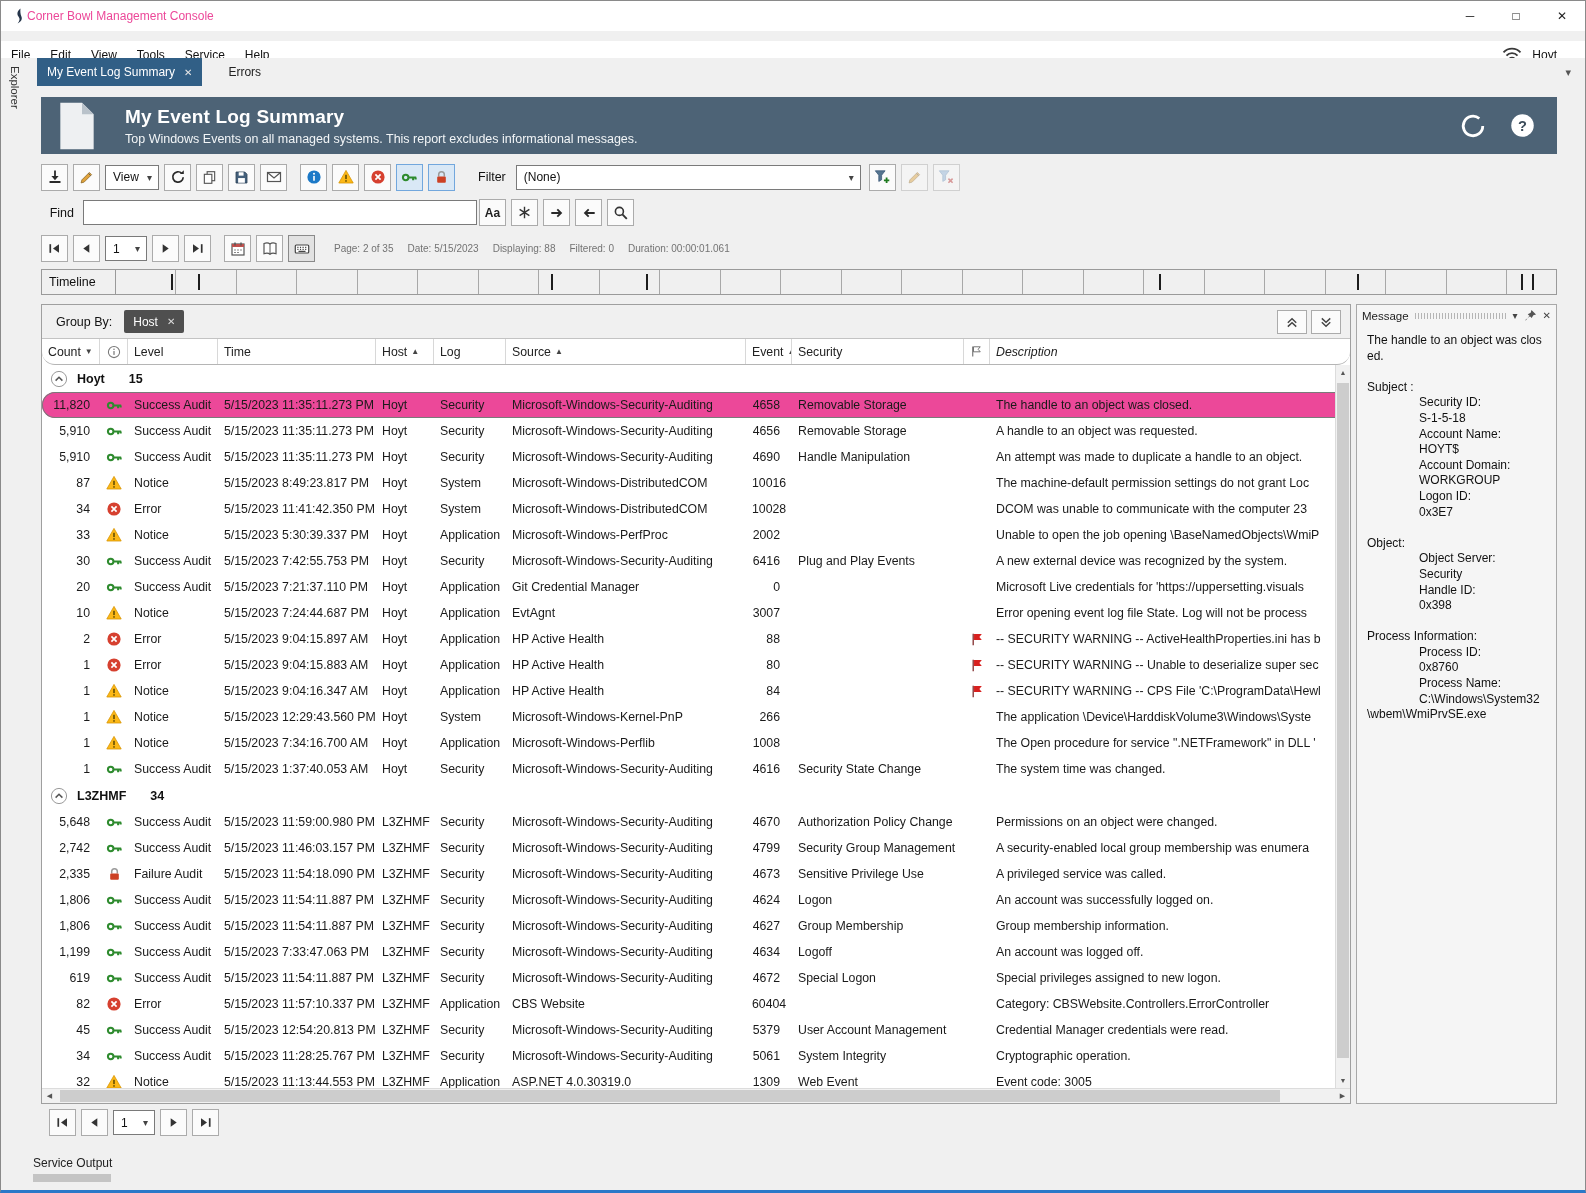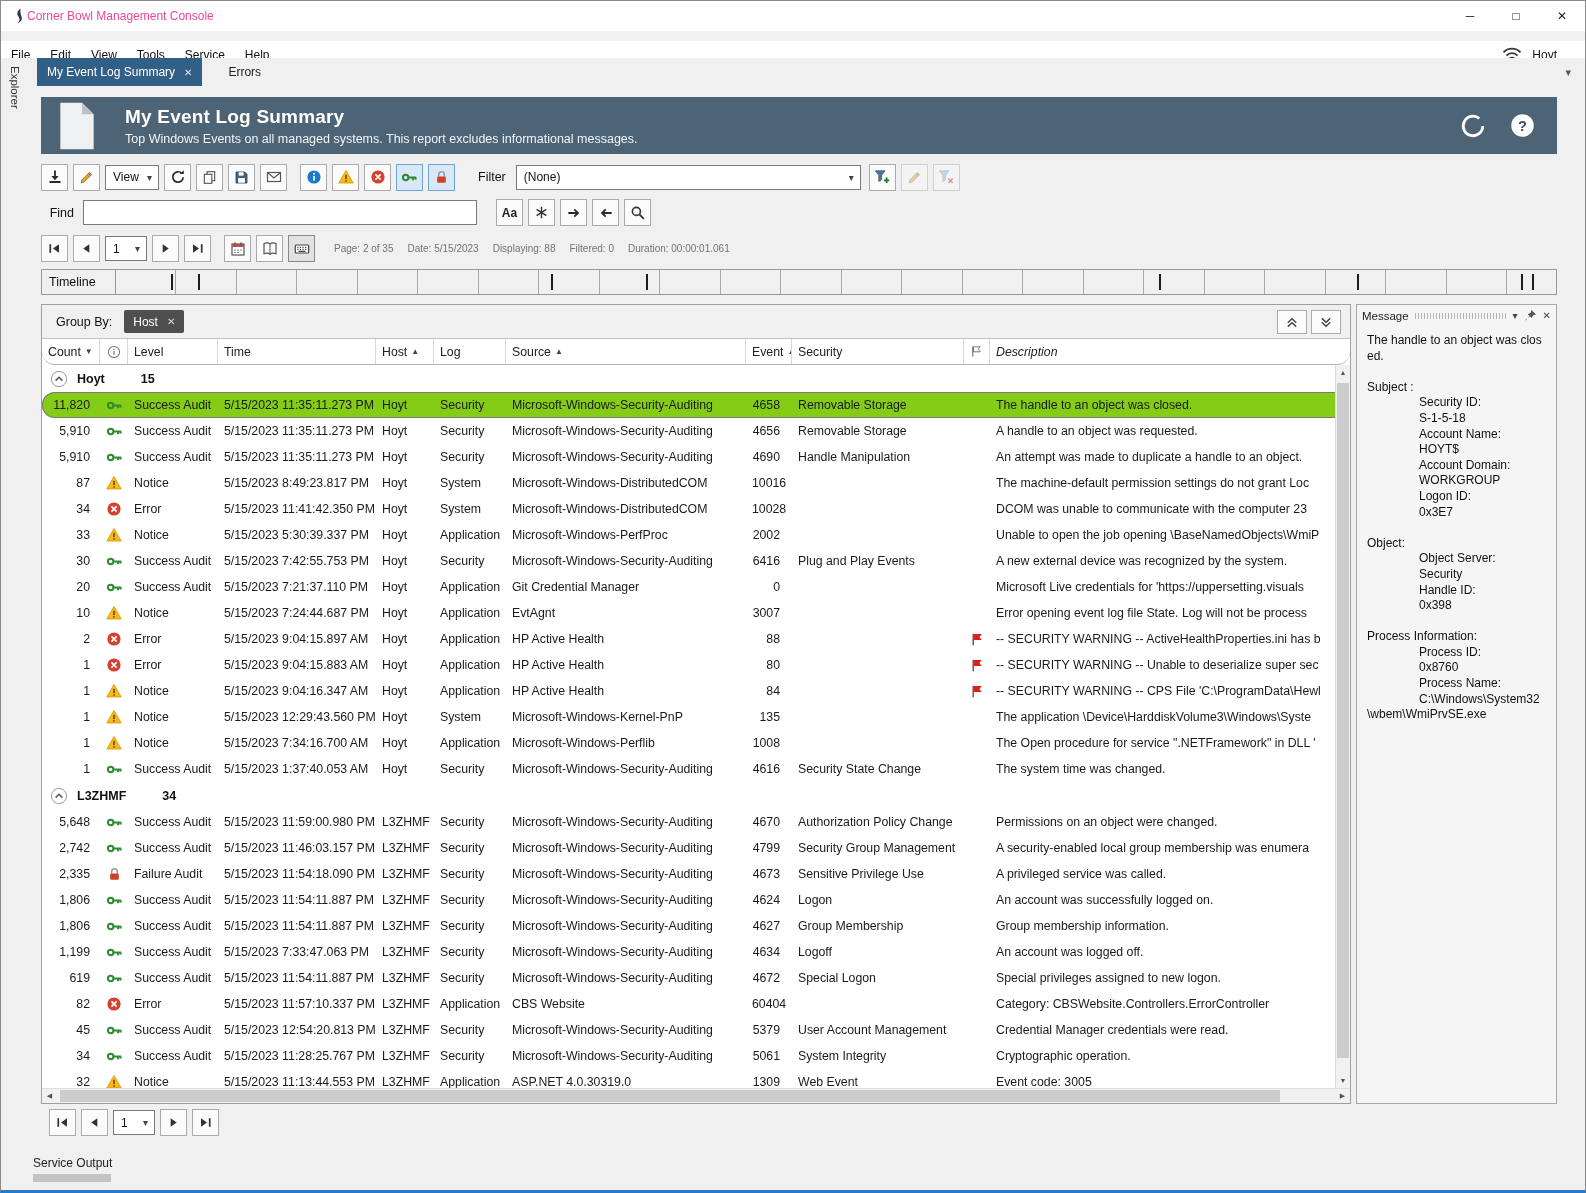--- a/index.html
+++ b/index.html
@@ -54,21 +54,21 @@
   .combo .chev{width:17px;text-align:center;color:#444;font-size:10px;}
   .view-combo{width:54px;margin-right:5px;}
   .filter-label{font-size:12.5px;color:#111;margin:0 10px 0 18px;}
   .filter-combo{width:345px;margin-right:8px;}
   .tb-sep{width:8px;}
 
   
   .findrow{position:absolute;left:0;top:114px;width:100%;height:27px;display:flex;align-items:center;}
   .find-label{width:42px;text-align:right;padding-right:9px;font-size:12.5px;color:#111;}
   .find-input{width:394px;height:25px;border:1px solid #7a7a7a;background:#fff;font-size:12px;padding:0 6px;font-family:"Liberation Sans",sans-serif;}
-  .findrow .tbtn:first-of-type{margin-left:19px;}
+  .findrow .tbtn:first-of-type{margin-left:2px;}
   .aa-btn{font-size:12px;color:#222;font-weight:bold;}
 
   
   .pagerrow{position:absolute;left:0;width:100%;height:27px;display:flex;align-items:center;}
   .pager-top{top:150px;}
   .pager-bottom{top:1024px;left:8px;}
   .page-combo{width:42px;margin-right:5px;}
   .tbtn.pressed{background:#e2e2e2;border-color:#8a8a8a;}
   .pager-info{font-size:10px;color:#737373;margin-left:14px;white-space:nowrap;}
 
@@ -86,29 +86,29 @@
   .chip .chip-x{color:#ddd;font-size:10px;}
   .fold-btns{position:absolute;right:9px;top:5px;display:flex;gap:4px;}
   .fold-btn{width:30px;height:24px;background:#fbfbfb;border:1px solid #ababab;display:flex;align-items:center;justify-content:center;}
 
   .thead,.trow{display:grid;grid-template-columns:58px 28px 90px 158px 58px 72px 240px 46px 172px 26px minmax(0,1fr);align-items:center;border-radius:13px;}
   .thead{height:26px;border-bottom:1px solid #b5b5b5;background:#fff;}
   .hc{font-size:12.3px;color:#222;padding:0 6px;height:100%;display:flex;align-items:center;border-right:1px solid #d8d8d8;white-space:nowrap;overflow:hidden;}
   .hc .sort{font-size:8px;color:#444;margin-left:4px;}
   .tbody{position:relative;flex:1;overflow:hidden;background:#fff;}
   .trow{height:26px;}
-  .trow.sel{background:#84cc16;box-shadow:inset 0 0 0 1px #7a7a7a;}
+  .trow.sel{background:#ec4899;box-shadow:inset 0 0 0 1px #7a7a7a;}
   .c{font-size:12.3px;color:#1a1a1a;padding:0 6px;white-space:nowrap;overflow:hidden;}
   .c-count{text-align:right;padding-right:10px;}
   .c-event{text-align:right;padding-right:12px;}
   .c-icon{display:flex;justify-content:center;padding:0;}
   .grow{height:27px;display:flex;align-items:center;background:#fff;}
   .gchev{margin-left:8px;display:flex;}
   .gname{font-size:12.5px;font-weight:bold;color:#111;margin-left:9px;}
-  .gcount{font-size:12.5px;font-weight:bold;color:#111;margin-left:36px;}
+  .gcount{font-size:12.5px;font-weight:bold;color:#111;margin-left:24px;}
 
   
   .vscroll{position:absolute;right:0;top:0;width:15px;bottom:0;background:#f1f1f1;border-left:1px solid #dcdcdc;}
   .vscroll .arr{position:absolute;left:0;width:100%;height:15px;color:#555;font-size:7px;display:flex;align-items:center;justify-content:center;}
   .vscroll .arr.up{top:0;}
   .vscroll .arr.dn{bottom:0;}
   .vscroll .thumb{position:absolute;left:1px;right:1px;top:18px;bottom:30px;background:#cdcdcd;}
   .hscroll{height:15px;background:#f1f1f1;border-top:1px solid #dcdcdc;position:relative;}
   .hscroll .arr{position:absolute;top:0;width:15px;height:100%;color:#555;font-size:7px;display:flex;align-items:center;justify-content:center;}
   .hscroll .arr.lt{left:0;}
@@ -790,21 +790,21 @@
                   <path d="M8 1.4L15.2 14H.8z" fill="#fcb817" stroke="#d89400" stroke-width="0.8"></path>
                   <rect x="7.25" y="5.8" width="1.5" height="4.3" fill="#5a4500"></rect>
                   <rect x="7.25" y="11.2" width="1.5" height="1.5" fill="#5a4500"></rect>
                 </svg>
               </div>
               <div class="c">Notice</div>
               <div class="c">5/15/2023 12:29:43.560 PM</div>
               <div class="c">Hoyt</div>
               <div class="c">System</div>
               <div class="c">Microsoft-Windows-Kernel-PnP</div>
-              <div class="c c-event">135</div>
+              <div class="c c-event">266</div>
               <div class="c"></div>
               <div class="c c-icon ic"></div>
               <div class="c">The application \Device\HarddiskVolume3\Windows\Syste</div>
             </div>
             <div class="trow">
               <div class="c c-count">1</div>
               <div class="c c-icon ic">
                 <svg width="16" height="16" viewBox="0 0 16 16" xmlns="http://www.w3.org/2000/svg">
                   <path d="M8 1.4L15.2 14H.8z" fill="#fcb817" stroke="#d89400" stroke-width="0.8"></path>
                   <rect x="7.25" y="5.8" width="1.5" height="4.3" fill="#5a4500"></rect>

